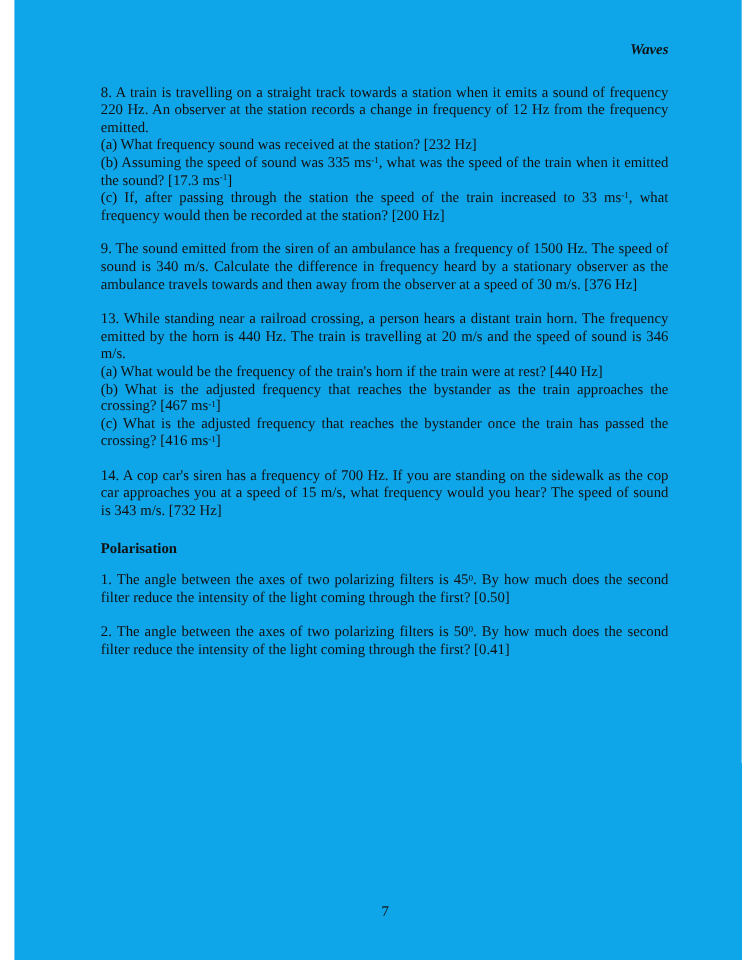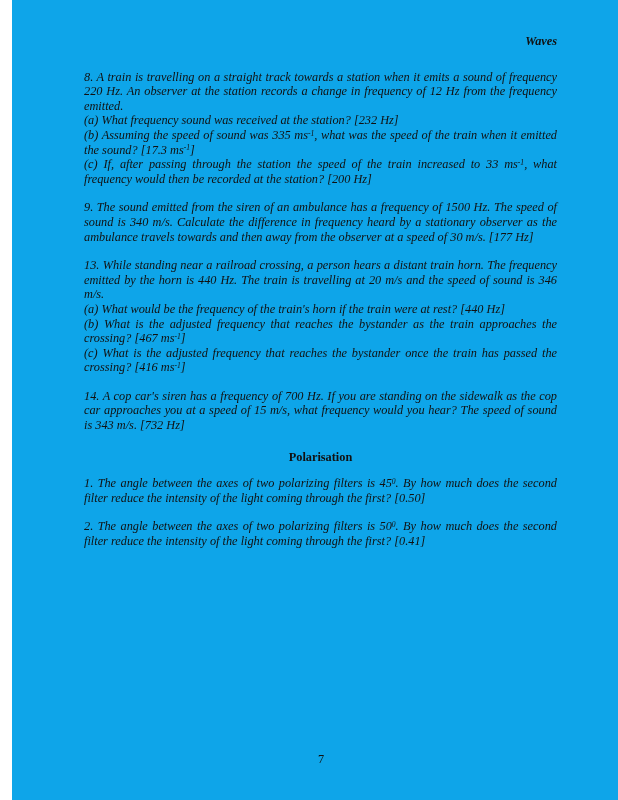--- a/index.html
+++ b/index.html
@@ -23,30 +23,29 @@
   }
   .header {
     text-align: right;
     font-weight: bold;
     font-style: italic;
     margin-bottom: 21px;
   }
   p.para {
     text-align: justify;
     margin: 0 0 14px 0;
-    font-style: italic;
   }
   sup, sub {
     font-size: 0.62em;
     line-height: 0;
   }
   sup { vertical-align: baseline; position: relative; top: -0.45em; }
   sub { vertical-align: baseline; position: relative; top: 0.25em; }
   .section-heading {
-    text-align: center;
+    text-align: left;
     font-weight: bold;
     font-size: 12.3px;
     margin: 17px 0 12px 0;
   }
   .formula {
     font-weight: bold;
     margin: 0 0 17px 0;
     text-align: left;
   }
   .footer {
@@ -63,21 +62,21 @@
 <div class="page">
 
   <div class="header">
     <span>Waves</span>
   </div>
 
   <main>
 
     <p class="para"><span>8. A train is travelling on a straight track towards a station when it emits a sound of frequency 220 Hz. An observer at the station records a change in frequency of 12 Hz from the frequency emitted.</span><br><span>(a) What frequency sound was received at the station? [232 Hz]</span><br><span>(b) Assuming the speed of sound was 335 ms</span><sup>-1</sup><span>, what was the speed of the train when it emitted the sound? [17.3 ms</span><sup>-1</sup><span>]</span><br><span>(c) If, after passing through the station the speed of the train increased to 33 ms</span><sup>-1</sup><span>, what frequency would then be recorded at the station? [200 Hz]</span></p>
 
-    <p class="para"><span>9. The sound emitted from the siren of an ambulance has a frequency of 1500 Hz. The speed of sound is 340 m/s. Calculate the difference in frequency heard by a stationary observer as the ambulance travels towards and then away from the observer at a speed of 30 m/s. [177 Hz]</span></p>
+    <p class="para"><span>9. The sound emitted from the siren of an ambulance has a frequency of 1500 Hz. The speed of sound is 340 m/s. Calculate the difference in frequency heard by a stationary observer as the ambulance travels towards and then away from the observer at a speed of 30 m/s. [376 Hz]</span></p>
 
 
 
 
     <p class="para"><span>13. While standing near a railroad crossing, a person hears a distant train horn. The frequency emitted by the horn is 440 Hz. The train is travelling at 20 m/s and the speed of sound is 346 m/s.</span><br><span>(a)  What would be the frequency of the train's horn if the train were at rest? [440 Hz]</span><br><span>(b)  What is the adjusted frequency that reaches the bystander as the train approaches the crossing? [467 ms</span><sup>-1</sup><span>]</span><br><span>(c)  What is the adjusted frequency that reaches the bystander once the train has passed the crossing? [416 ms</span><sup>-1</sup><span>]</span></p>
 
     <p class="para"><span>14. A cop car's siren has a frequency of 700 Hz. If you are standing on the sidewalk as the cop car approaches you at a speed of 15 m/s, what frequency would you hear?  The speed of sound is 343 m/s. [732 Hz]</span></p>
 
 
     <h3 class="section-heading">Polarisation</h3>

